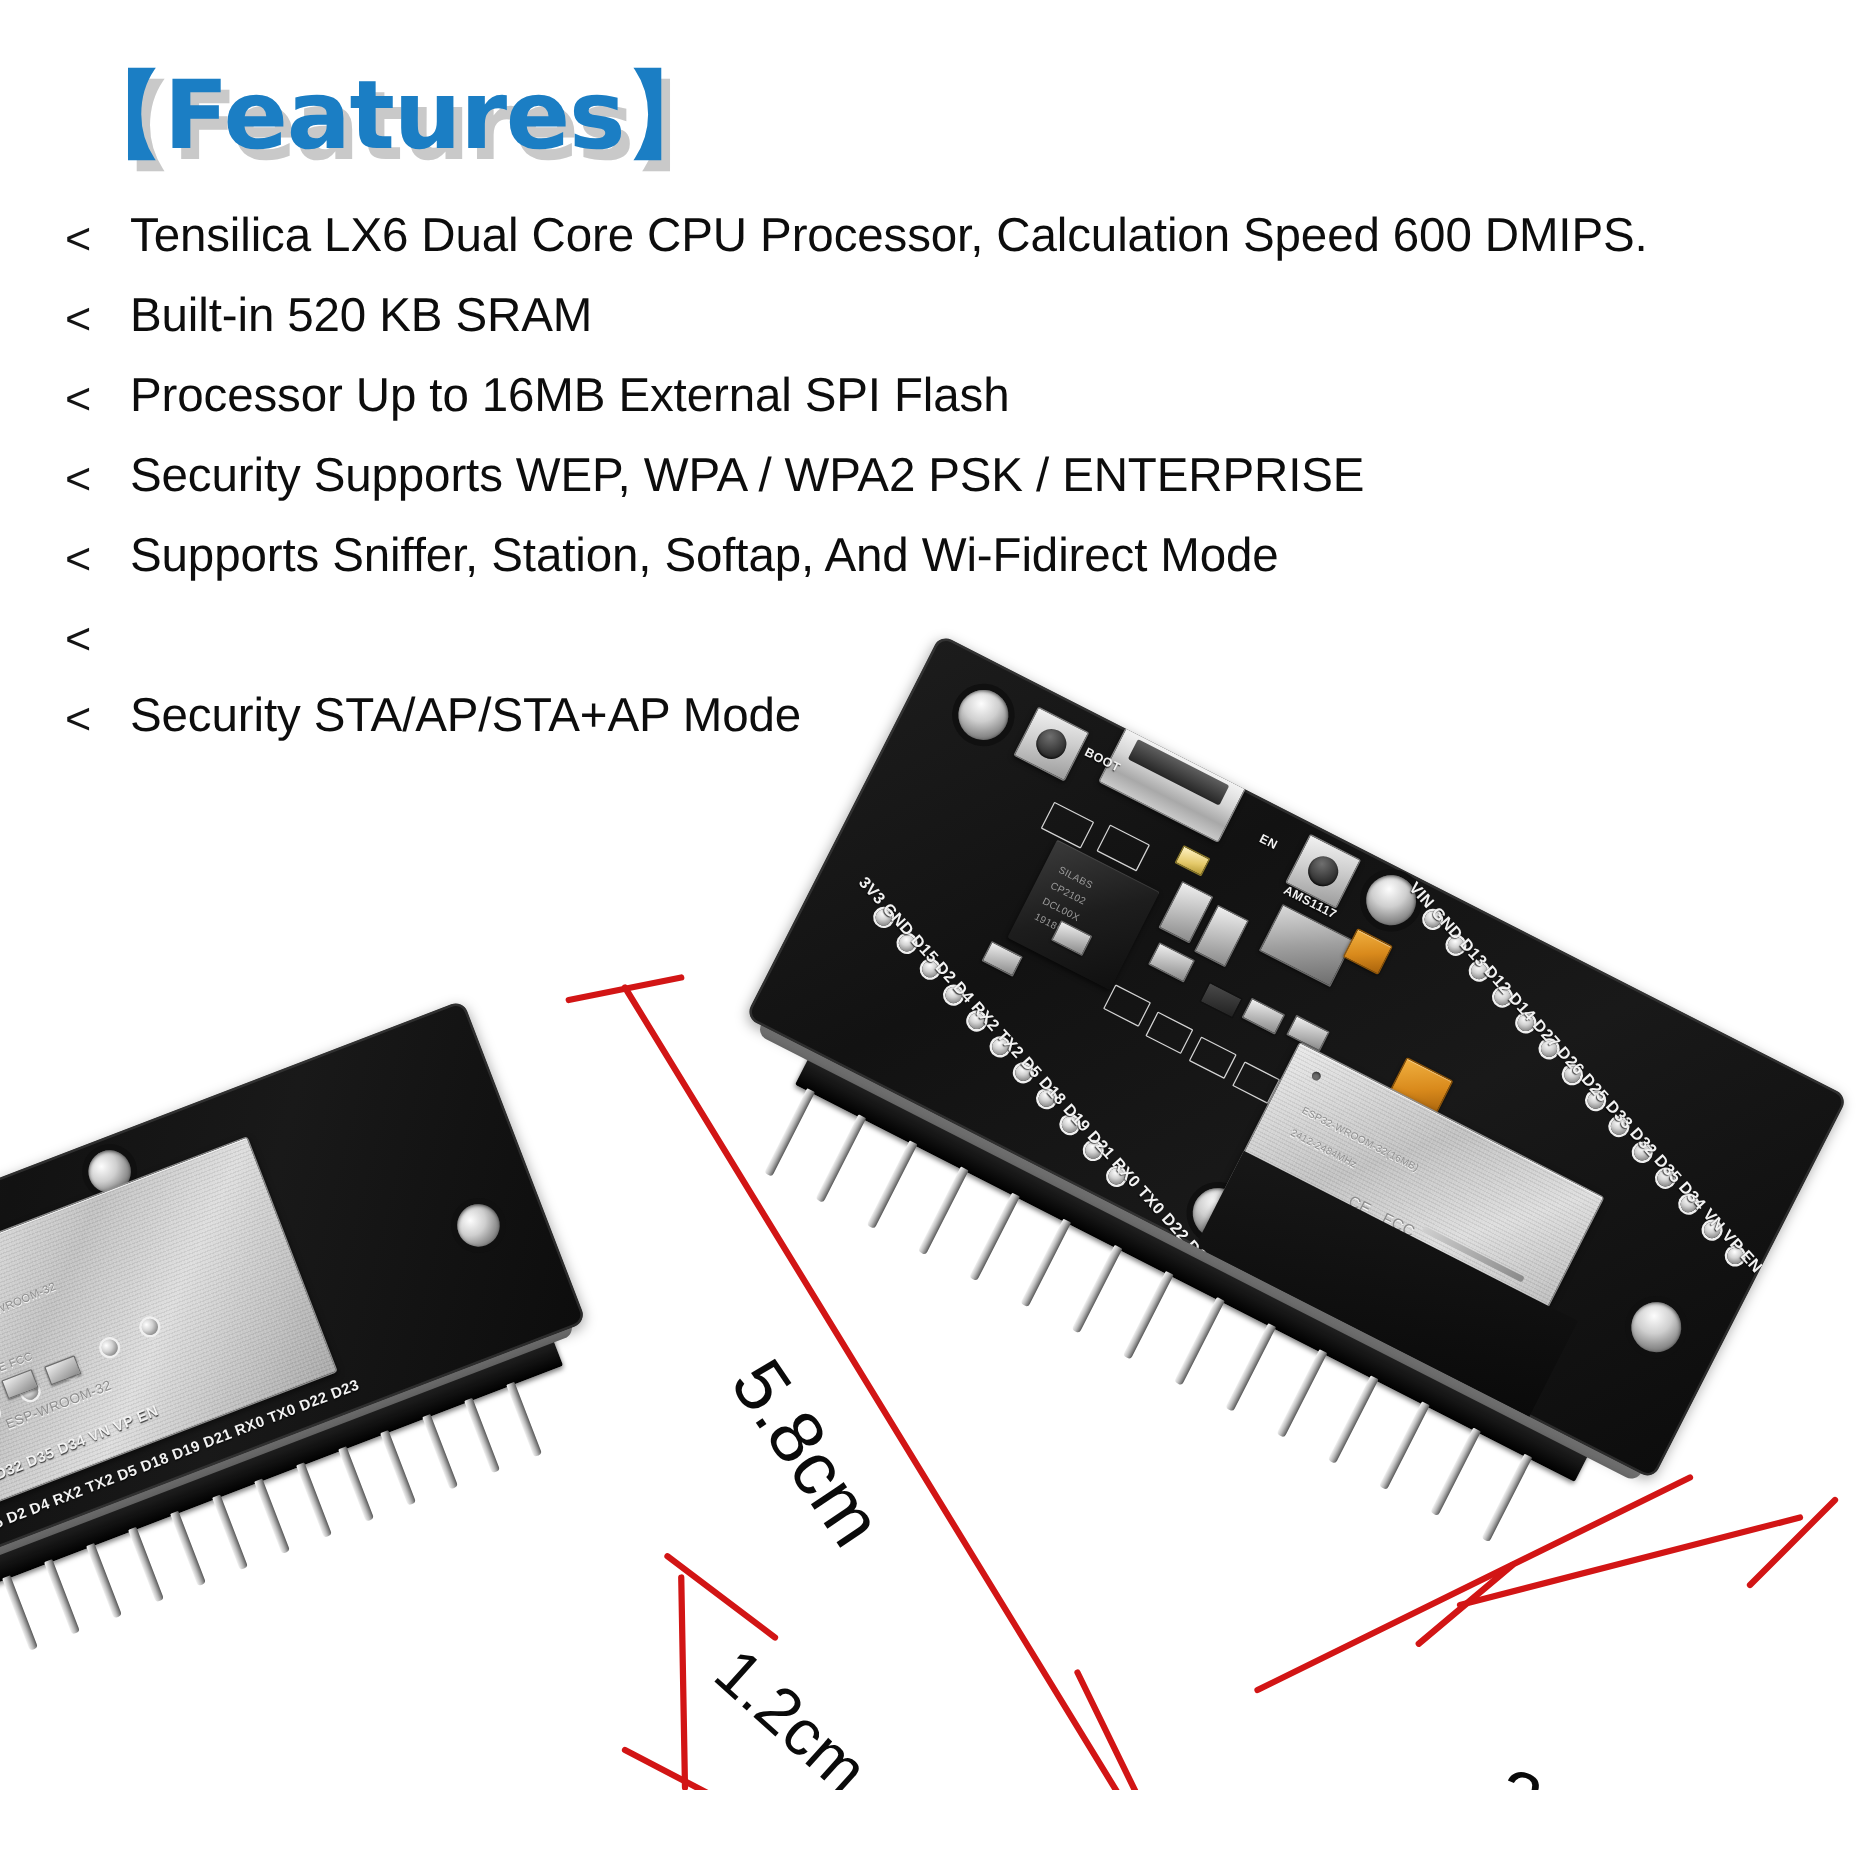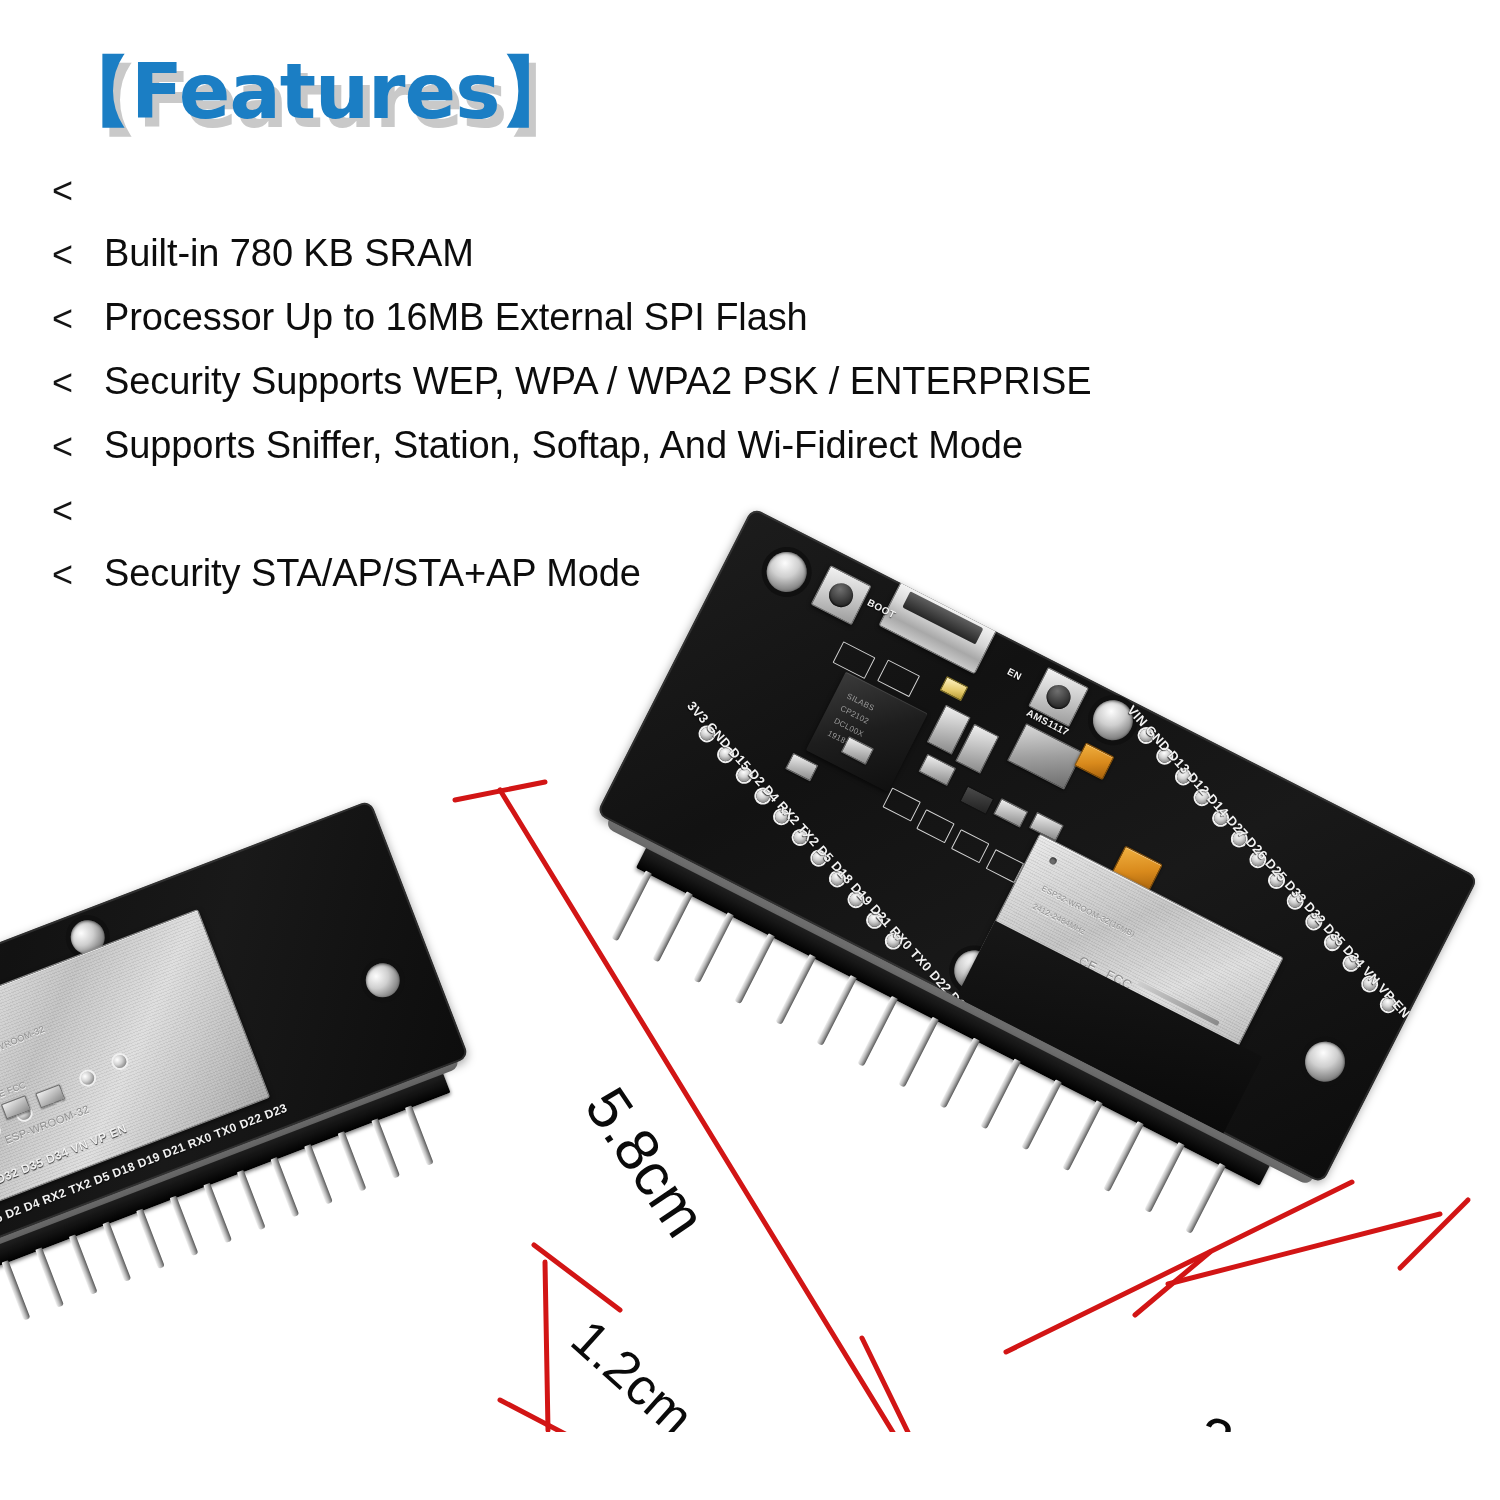--- a/index.html
+++ b/index.html
@@ -198,24 +198,25 @@
 <div id="page">
 
   <div class="title-wrap">
     <div class="title-txt title-shadow">【Features】</div>
     <div class="title-txt title-main">【Features】</div>
   </div>
 
   <div class="features">
     <div class="feat-row">
       <span class="feat-mark">&lt;</span>
-    </div>
-    <div class="feat-row">
-      <span class="feat-mark">&lt;</span>
-      <span class="feat-text">Built-in 780 KB SRAM</span>
+      <span class="feat-text">Tensilica LX6 Dual Core CPU Processor, Calculation Speed 600 DMIPS.</span>
+    </div>
+    <div class="feat-row">
+      <span class="feat-mark">&lt;</span>
+      <span class="feat-text">Built-in 520 KB SRAM</span>
     </div>
     <div class="feat-row">
       <span class="feat-mark">&lt;</span>
       <span class="feat-text">Processor Up to 16MB External SPI Flash</span>
     </div>
     <div class="feat-row">
       <span class="feat-mark">&lt;</span>
       <span class="feat-text">Security Supports WEP, WPA / WPA2 PSK / ENTERPRISE</span>
     </div>
     <div class="feat-row">

